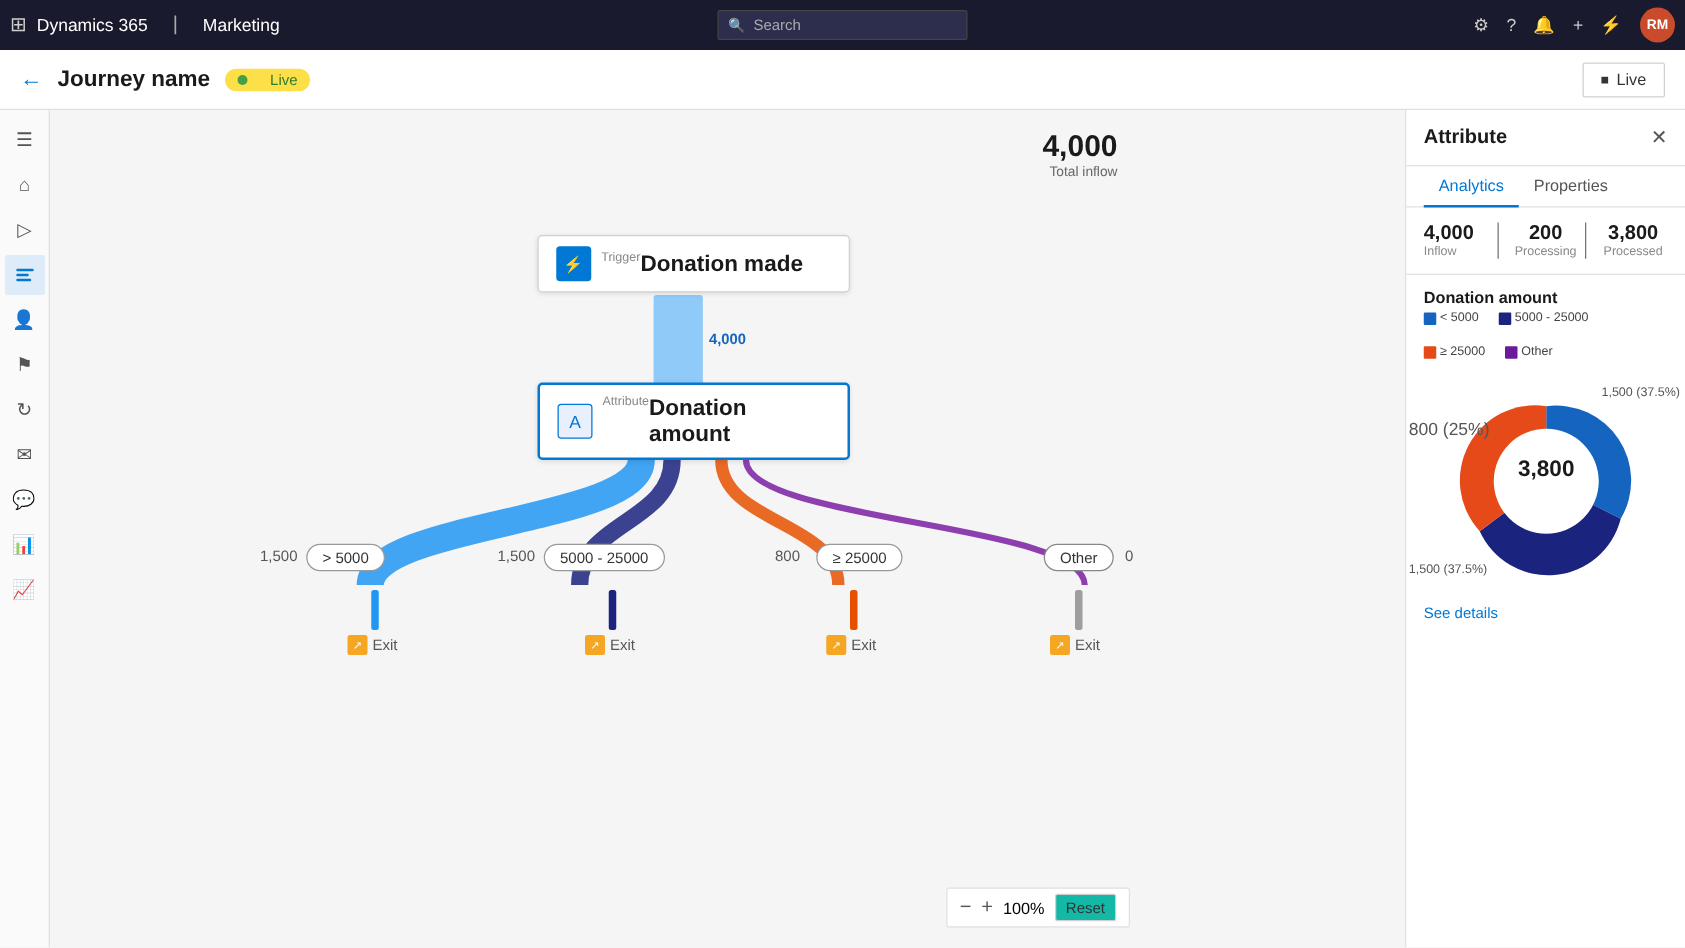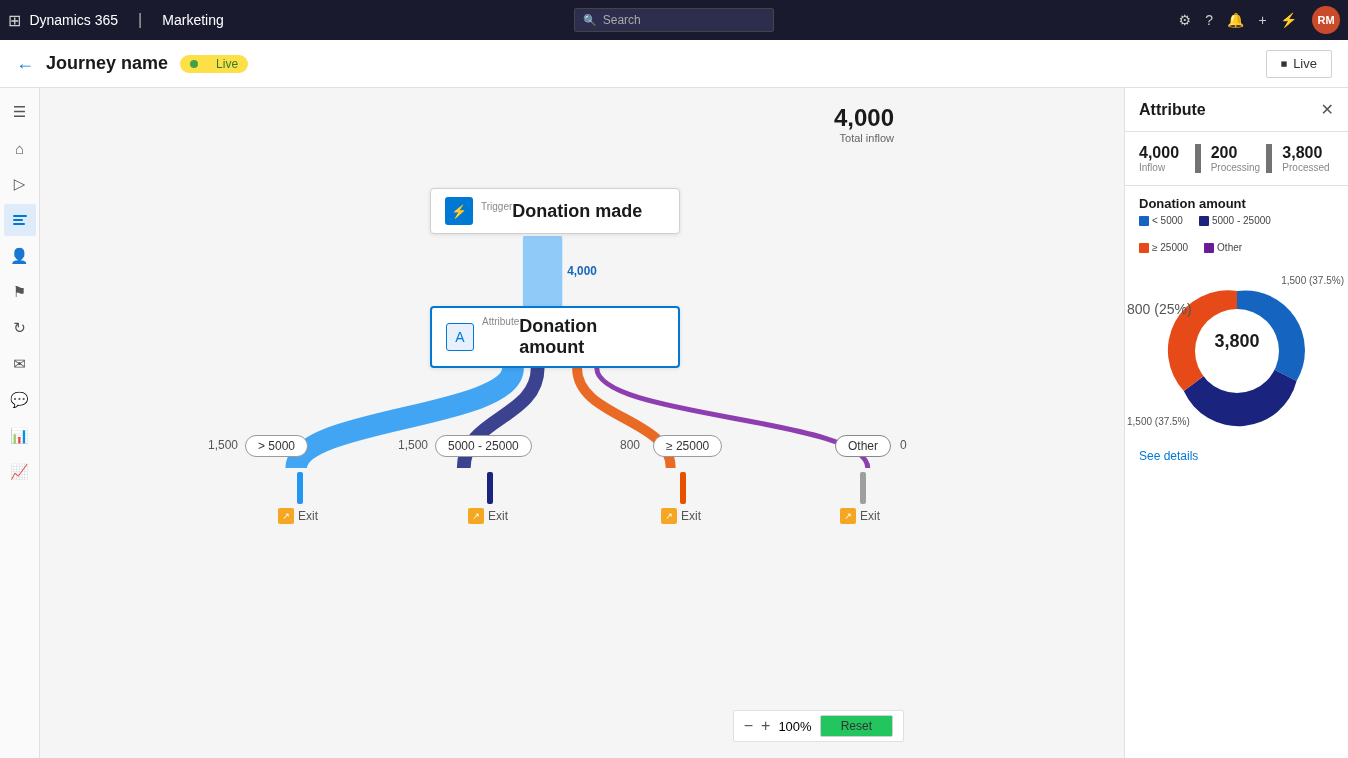--- a/index.html
+++ b/index.html
@@ -82,22 +82,22 @@
     
     .zoom-controls {
       position: absolute; bottom: 16px; right: 220px;
       display: flex; align-items: center; gap: 8px;
       background: white; border: 1px solid #e0e0e0; border-radius: 2px;
       padding: 4px 10px;
     }
     .zoom-btn { background: none; border: none; cursor: pointer; font-size: 16px; color: #555; }
     .zoom-level { font-size: 13px; color: #000000; }
     .reset-btn {
-      background: #22c55e; border: 1px solid #d0d0d0; border-radius: 2px;
-      padding: 3px 20px; font-size: 12px; cursor: pointer; color: #333;
+      background: #14b8a6; border: 1px solid #d0d0d0; border-radius: 2px;
+      padding: 3px 8px; font-size: 12px; cursor: pointer; color: #333;
     }
 
     
     .journey-canvas {
       position: relative; width: 100%; height: 100%;
     }
 
     
     .node {
       position: absolute; background: white; border: 1.5px solid #d0d0d0;
@@ -180,21 +180,21 @@
       border-bottom: 2px solid transparent; margin-bottom: -1px;
     }
     .panel-tab.active { color: #0078d4; border-bottom-color: #0078d4; }
 
     
     .stats-row {
       display: flex; padding: 12px 14px; gap: 4px;
       border-bottom: 1px solid #e0e0e0;
     }
     .stat-item { flex: 1; display: flex; flex-direction: column; }
-    .stat-item + .stat-item { border-left: 6px solid #737373; padding-left: 10px; }
+    .stat-item + .stat-item { border-left: 1px solid #737373; padding-left: 10px; align-items: center; }
     .stat-value { font-size: 16px; font-weight: 700; color: #1a1a1a; }
     .stat-label { font-size: 10px; color: #888; }
 
     
     .section-title { font-size: 13px; font-weight: 600; padding: 10px 14px 4px; color: #1a1a1a; }
 
     
     .legend {
       display: flex; flex-wrap: wrap; gap: 16px; padding: 0 14px 8px;
     }
@@ -354,20 +354,24 @@
       <button class="reset-btn">Reset</button>
     </div>
   </div>
 
   <div class="right-panel">
     <div class="panel-header">
       <span class="panel-title">Attribute</span>
       <button class="close-btn">✕</button>
     </div>
 
+    <div class="panel-tabs">
+      <div class="panel-tab active">Analytics</div>
+      <div class="panel-tab">Properties</div>
+    </div>
 
     <div class="stats-row">
       <div class="stat-item">
         <span class="stat-value">4,000</span>
         <span class="stat-label">Inflow</span>
       </div>
       <div class="stat-item">
         <span class="stat-value">200</span>
         <span class="stat-label">Processing</span>
       </div>

